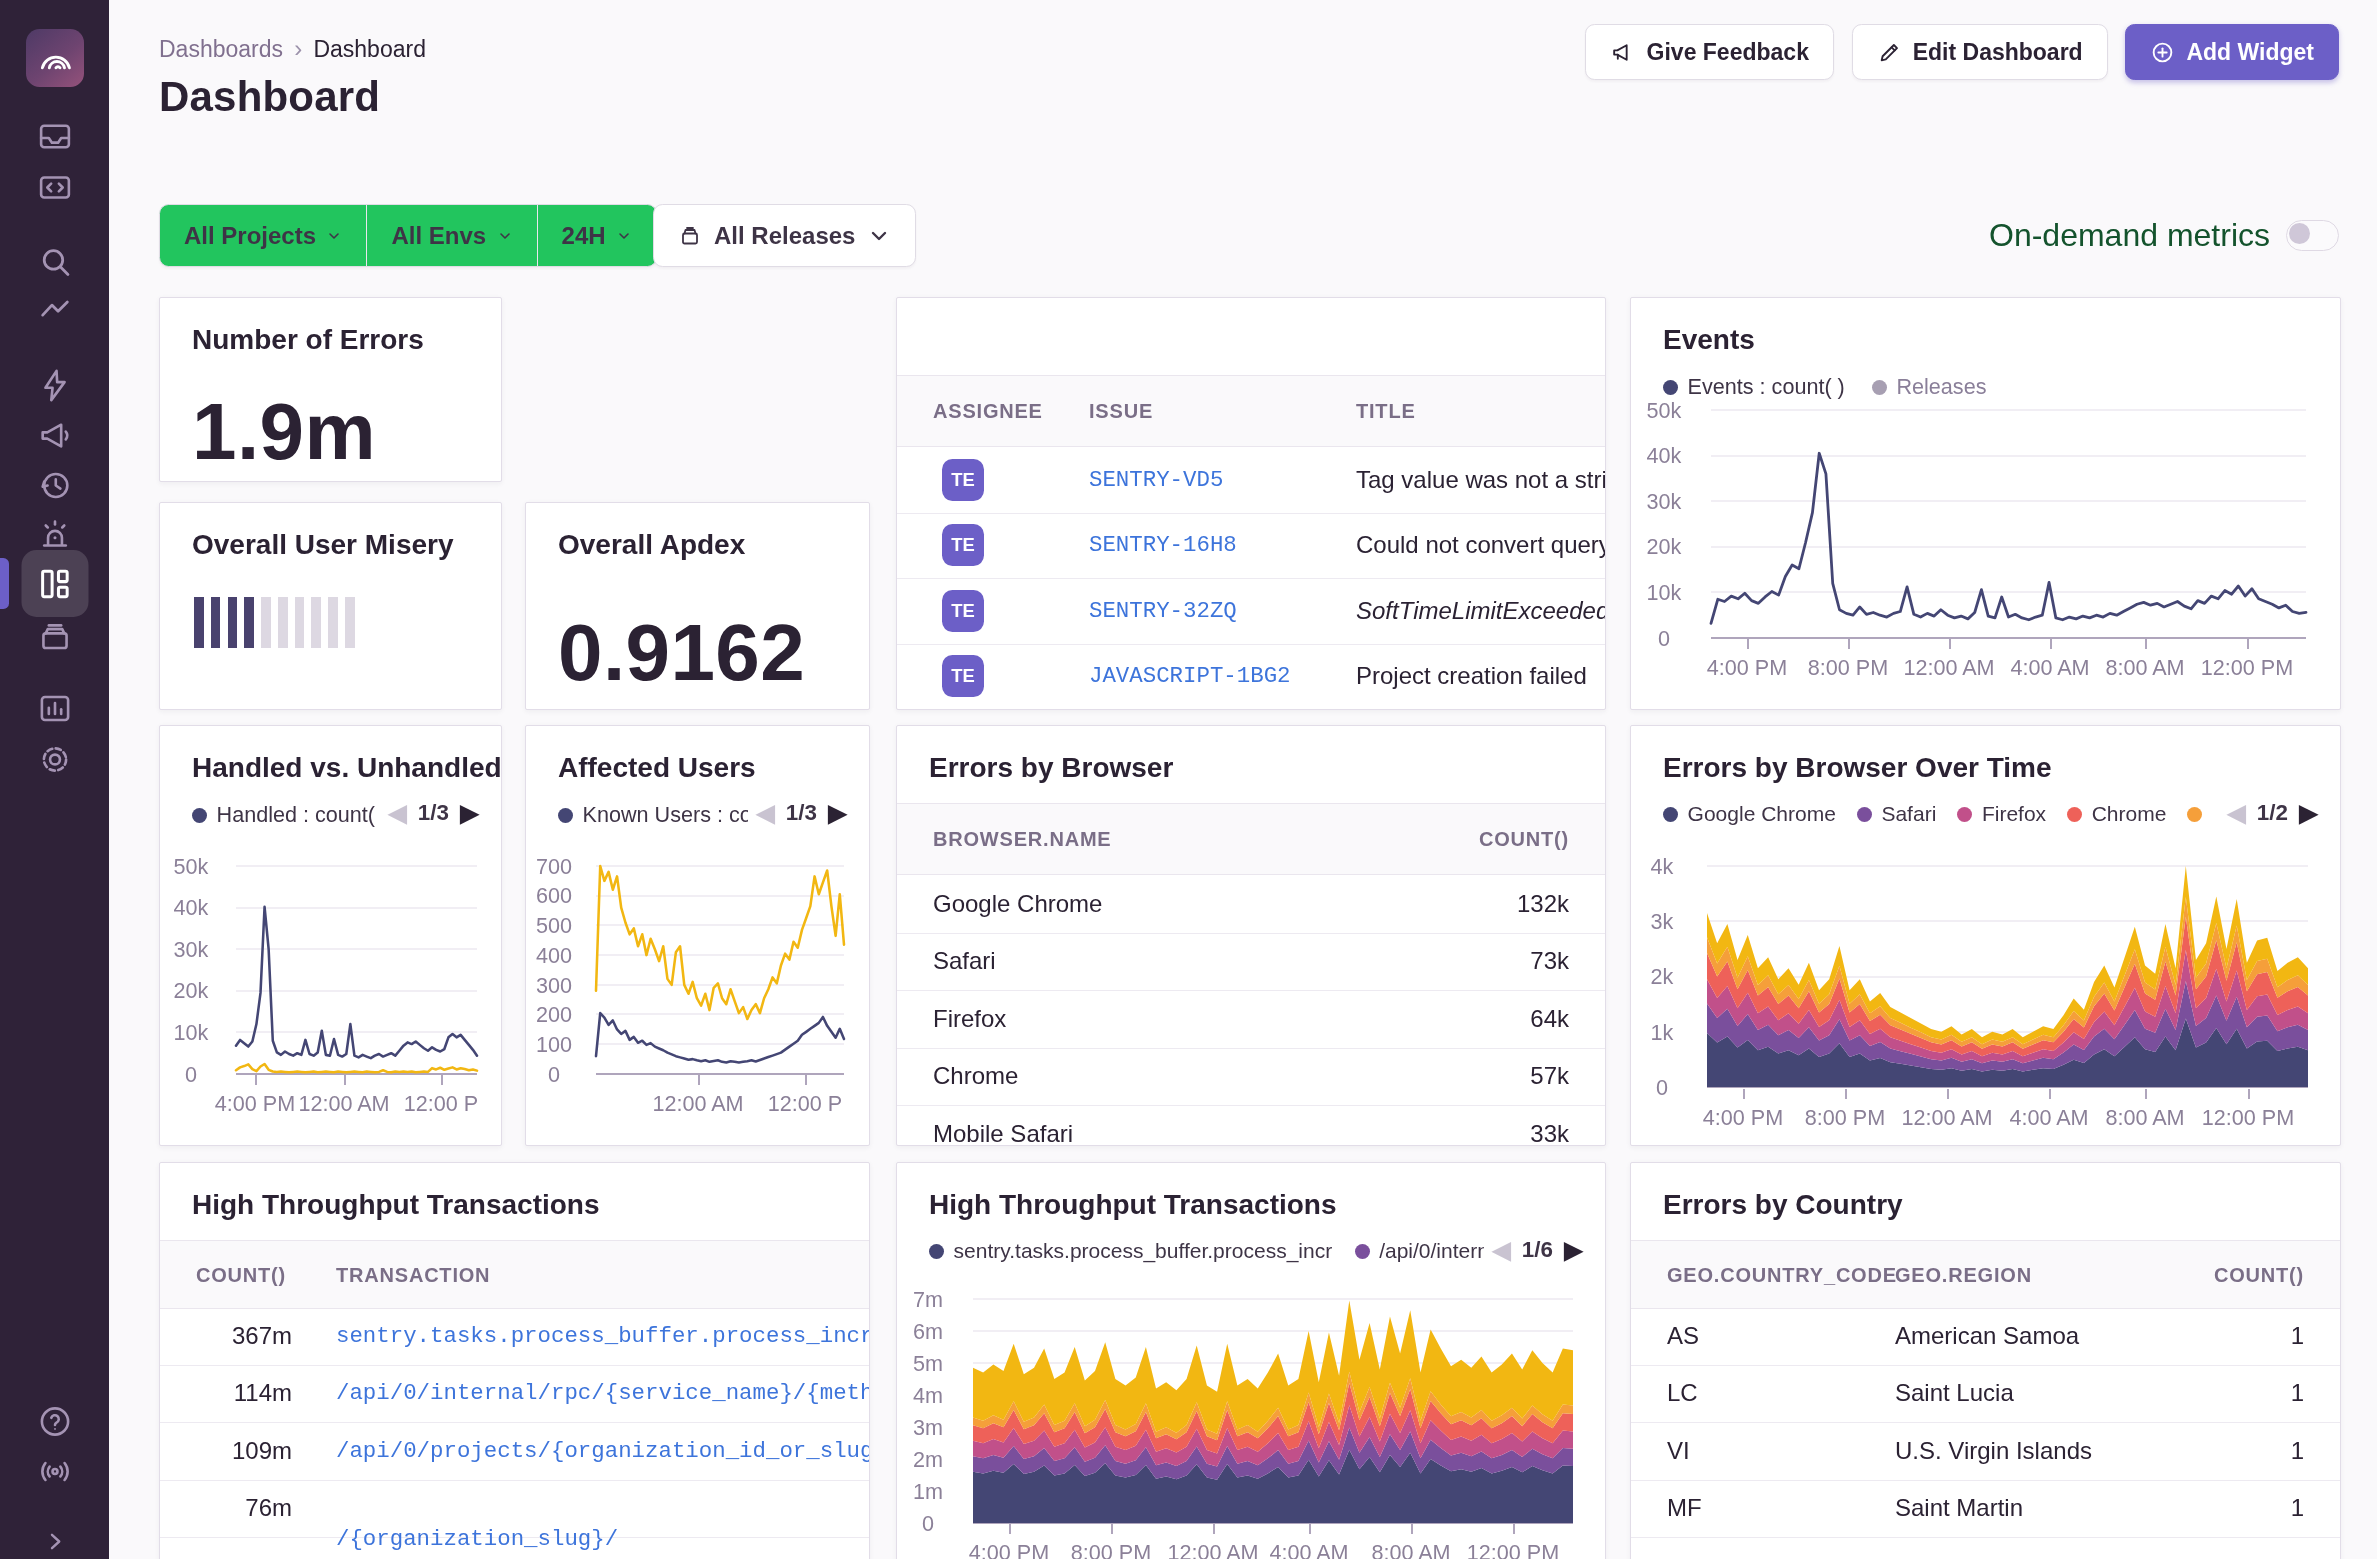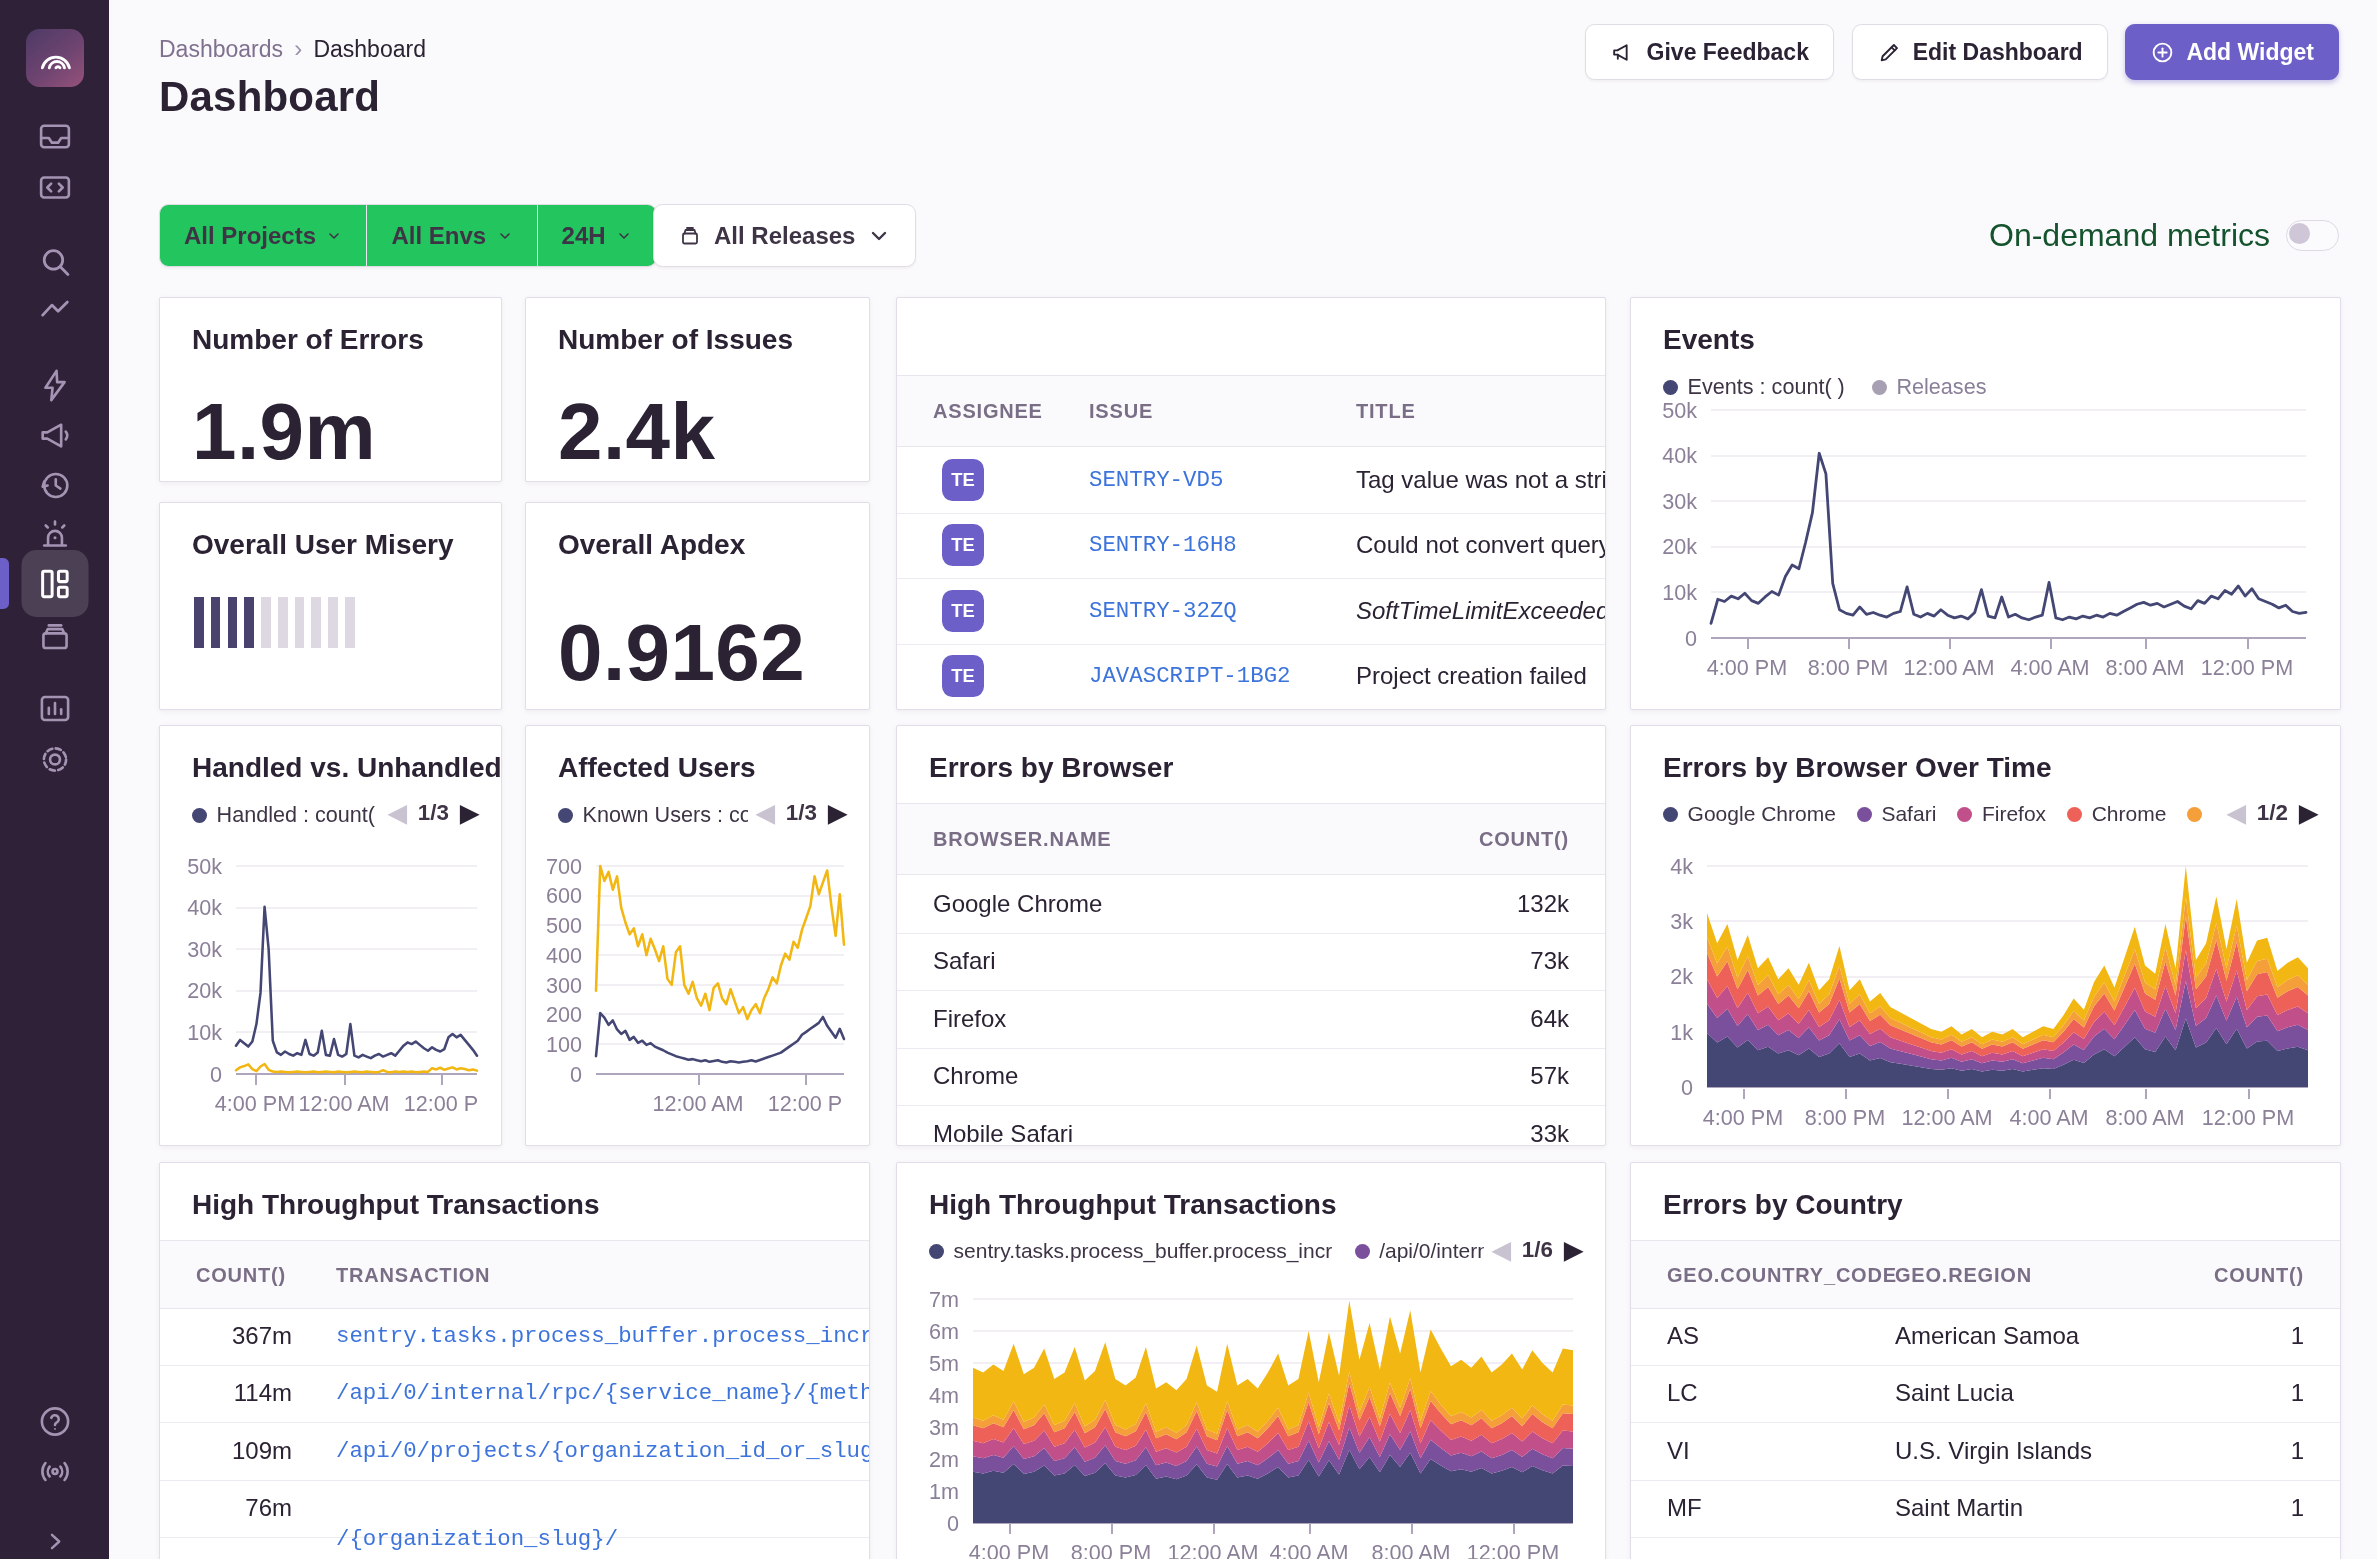--- a/index.html
+++ b/index.html
@@ -58,21 +58,21 @@
   .misery i.on{background:#49426E}
   
   .wlegend{position:absolute;left:32px;top:76px;right:27px;display:flex;align-items:center;gap:27px;font-size:21.6px;color:#3E3446;white-space:nowrap;overflow:hidden}
   .wlegend .li{display:flex;align-items:center;gap:9.6px}
   .wlegend .dot{width:15px;height:15px;border-radius:50%;flex:0 0 auto}
   .pager{position:absolute;top:73px;right:22.4px;display:flex;align-items:center;gap:11.2px;font-size:22.4px;font-weight:600;color:#3E3446;background:#fff;padding-left:8px}
   .pager .pl{color:#C9C3D1;font-size:24px;cursor:pointer}
   .pager .pr{color:#2B2233;font-size:24px;cursor:pointer}
   
   .chart{position:absolute;left:0;top:0;right:0;bottom:0}
-  .ylab{position:absolute;font-size:21.6px;color:#8B8098;text-align:right}
+  .ylab{position:absolute;font-size:21.6px;color:#8B8098;text-align:center}
   .xlab{position:absolute;font-size:21.6px;color:#8B8098;white-space:nowrap;transform:translateX(-50%)}
   .gline{position:absolute;height:1.6px;background:#F1EEF4}
   .gbase{position:absolute;height:2.4px;background:#AFA5BC}
   .gtick{position:absolute;width:1.6px;height:9.6px;background:#AFA5BC}
   
   .thead{position:absolute;left:0;right:0;height:70px;background:#FAF9FB;border-top:1.6px solid #EAE6EE;border-bottom:1.6px solid #EAE6EE}
   .th{position:absolute;top:50%;transform:translateY(-50%);font-size:20px;font-weight:700;letter-spacing:0.8px;color:#7A6E87;white-space:nowrap}
   .trow{position:absolute;left:0;right:0;border-bottom:1.6px solid #EDEAF1}
   .td{position:absolute;top:50%;transform:translateY(-50%);font-size:24px;color:#2B2233;white-space:nowrap}
   .td-num{font-variant-numeric:tabular-nums}
@@ -265,24 +265,20 @@
   <div class="ondemand">
     <span class="ondemand-label">On-demand metrics</span>
     <div class="toggle">
         <div class="toggle-knob"></div>
       </div>
   </div>
 
   <div class="card" style="left:50px;top:297px;width:341px;height:183px">
     <div class="wtitle">Number of Errors</div>
     <div class="bignum">1.9m</div>
-  </div>
-  <div class="card" style="left:416px;top:297px;width:343px;height:183px">
-    <div class="wtitle">Number of Issues</div>
-    <div class="bignum">2.4k</div>
   </div>
 
   <div class="card" style="left:787px;top:297px;width:708px;height:411px">
     <div class="thead" style="top:77px">
       <span class="th" style="left:36px">ASSIGNEE</span>
       <span class="th" style="left:192px">ISSUE</span>
       <span class="th" style="left:459px">TITLE</span>
     </div>
     <div id="assigned-rows">
         <div class="trow" style="top: 149px; height: 66px;">

